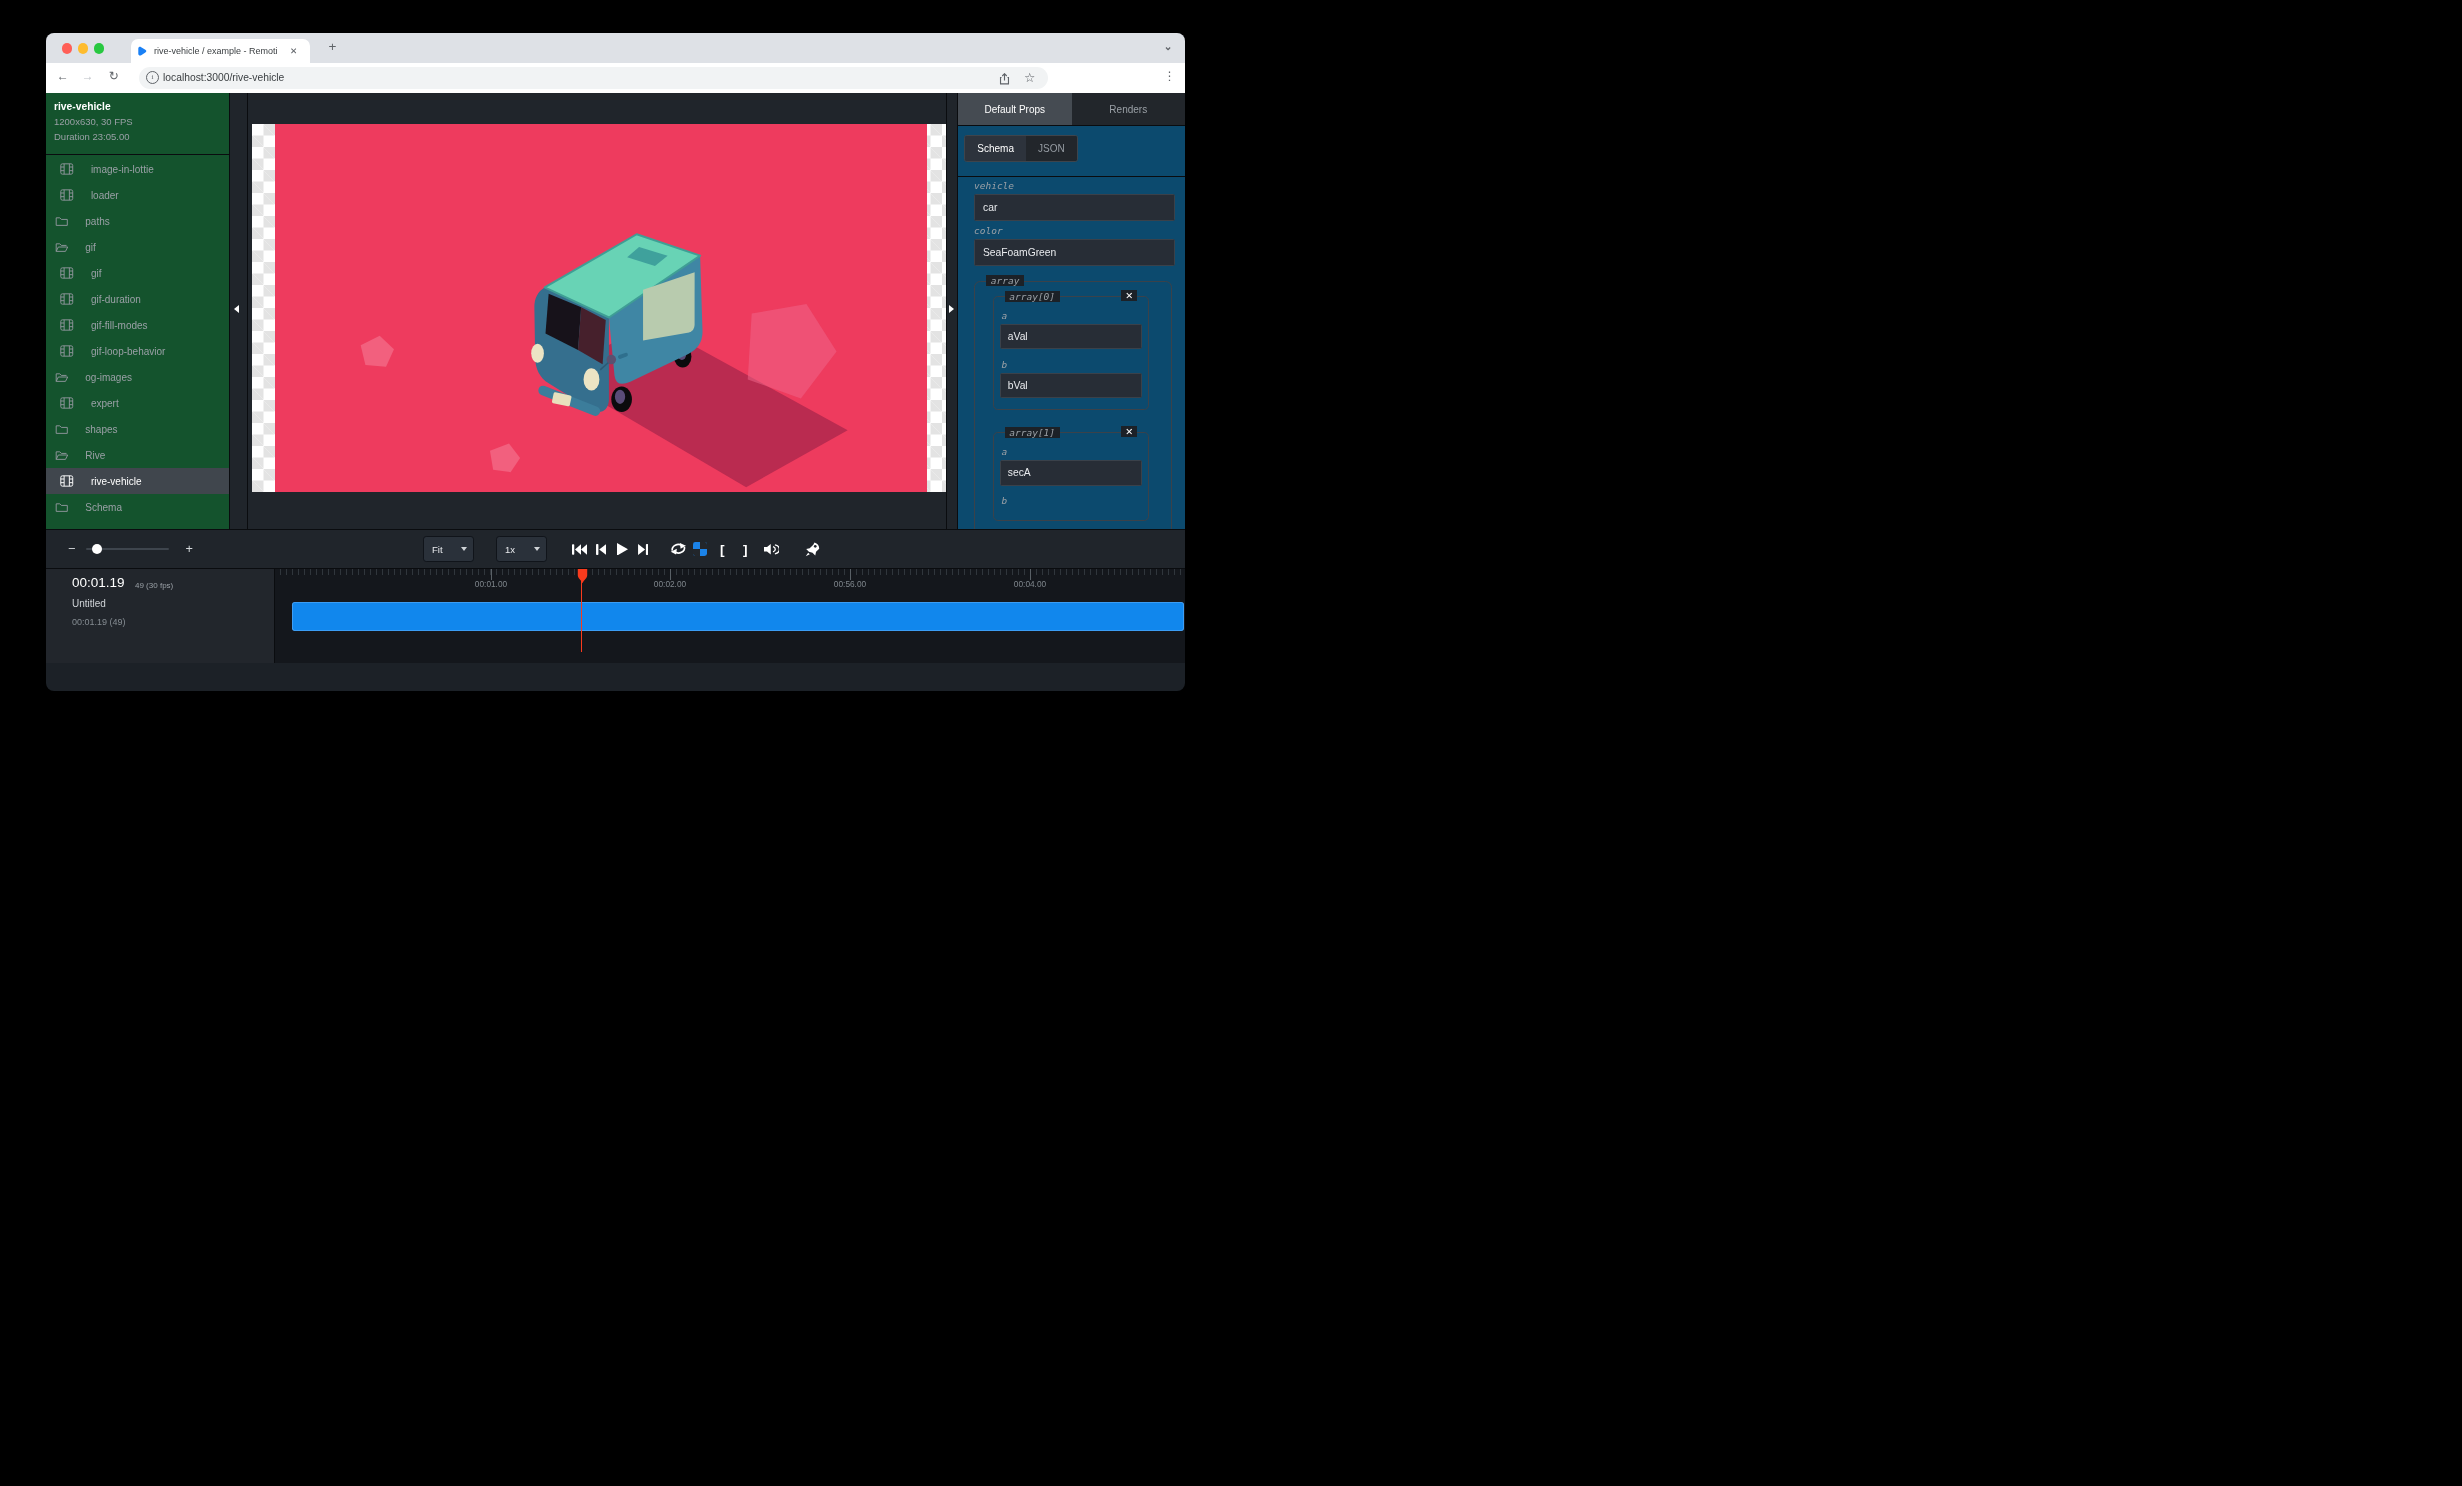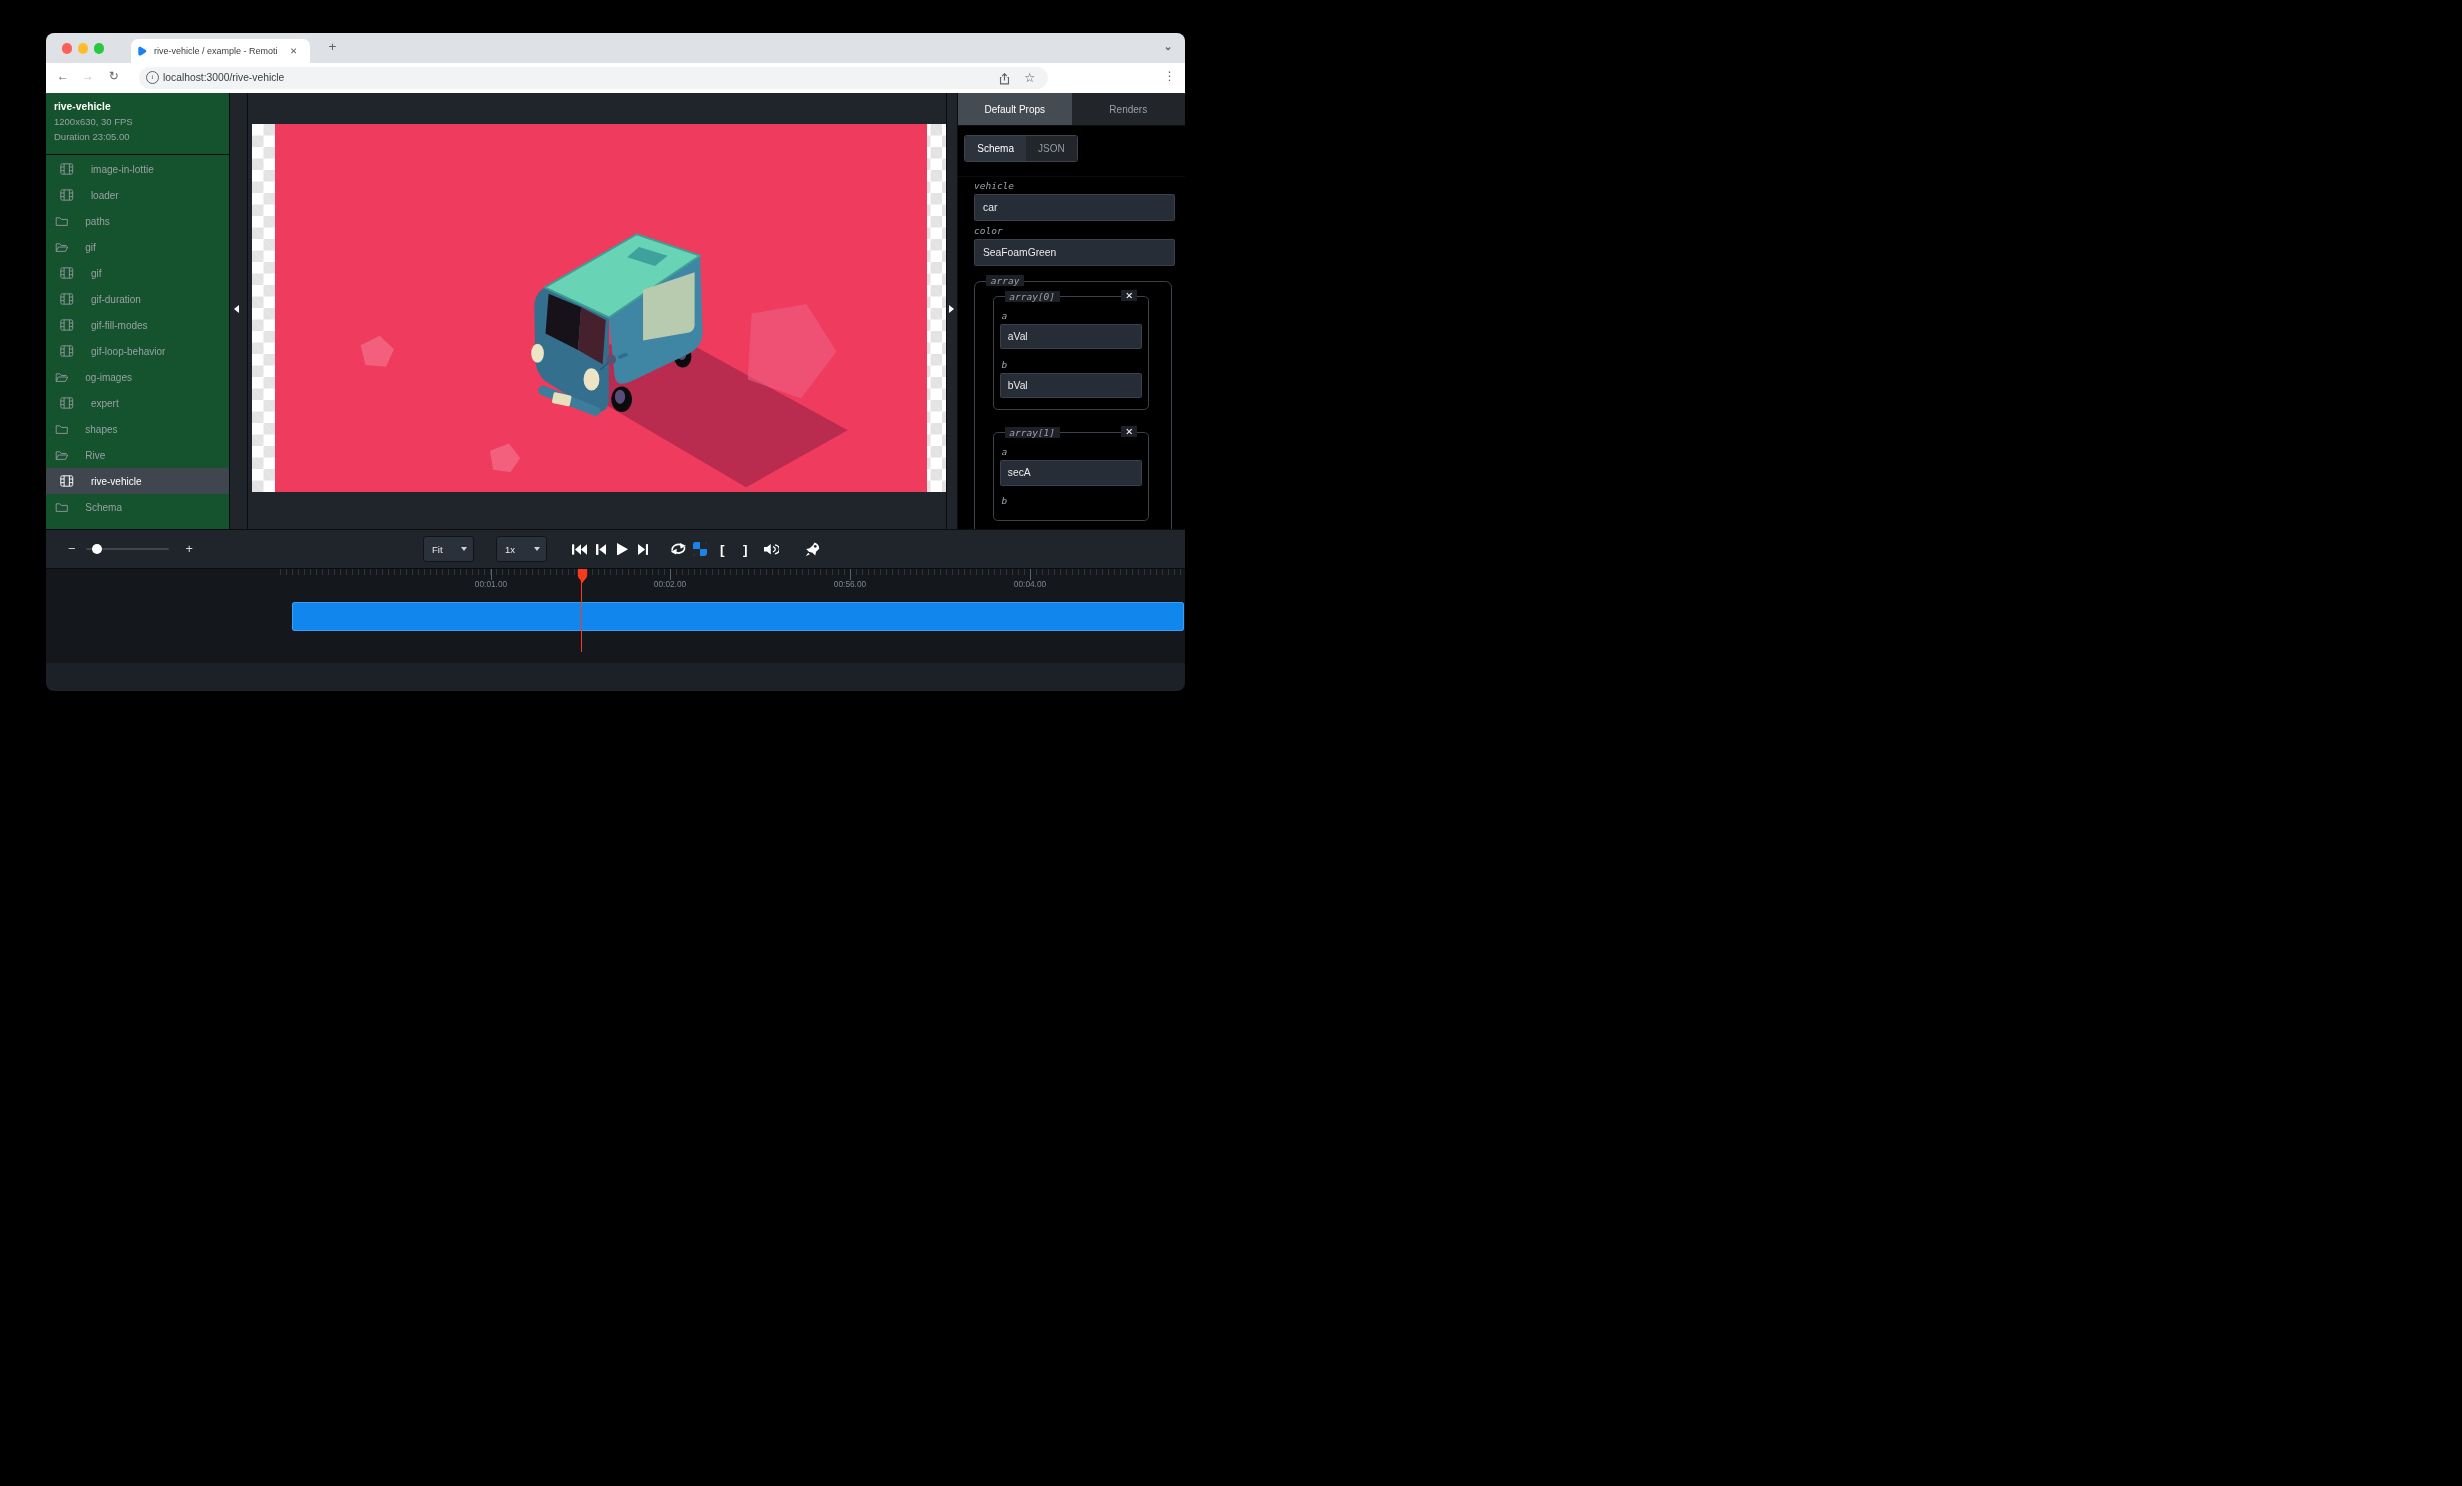--- a/index.html
+++ b/index.html
@@ -59,21 +59,21 @@
   .preview{flex:1;position:relative;background:#20252b;overflow:hidden;}
   .canvas{position:absolute;left:4px;top:31px;width:698px;height:368px;
     background-image:
       linear-gradient(45deg,#e3e3e3 25%,transparent 25%,transparent 75%,#e3e3e3 75%),
       linear-gradient(45deg,#e3e3e3 25%,#ffffff 25%,#ffffff 75%,#e3e3e3 75%);
     background-size:23px 23px;background-position:0 0,11.5px 11.5px;}
   .lottie{position:absolute;left:23px;top:0;width:652px;height:368px;}
   .lottie svg{display:block;width:100%;height:100%;}
 
   
-  .rpanel{width:227px;flex:none;background:#000000;border-left:0.8px solid #0a0c0f;position:relative;overflow:hidden;}
+  .rpanel{width:227px;flex:none;background:#0c4a6e;border-left:0.8px solid #0a0c0f;position:relative;overflow:hidden;}
   .rp-tabs{height:32px;display:flex;background:#22262b;border-bottom:0.8px solid #0a0c0f;}
   .rp-tab{flex:1;display:flex;align-items:center;justify-content:center;font-size:10px;color:#9aa0a6;}
   .rp-tab.active{background:#454b52;color:#fff;}
   .seg{position:absolute;left:6.3px;top:42px;height:27px;display:flex;border:0.8px solid #3e444b;border-radius:2.4px;overflow:hidden;box-sizing:border-box;}
   .segbtn{padding:0 12px;display:flex;align-items:center;font-size:10px;color:#969ca3;background:#22262b;}
   .segbtn.active{background:#2d333c;color:#fff;}
   .rp-div{position:absolute;left:0;right:0;top:83px;height:0.8px;background:#0a0c0f;}
   .rp-body{position:absolute;left:0;right:0;top:83px;bottom:0;overflow:hidden;}
   .mono{font-family:"DejaVu Sans Mono",monospace;font-style:italic;}
   .flabel{color:#9aa0a6;font-size:9.5px;margin:4px 0 3.2px 16px;}
@@ -483,20 +483,26 @@
     <span class="tico" style="left:758px;width:17.5px">
       <svg width="15" height="15" viewBox="0 0 19 19">
             <path d="M12,0.5 C16,1.5 18,4.5 18,8.5 L14,12.5 L13,17 L9.5,13.5 L5,12.5 L1.5,9 L6,8 L10.5,3.5 Z" fill="#fff"></path>
             <circle cx="13" cy="5.5" r="1.7" fill="#20252b"></circle>
             <path d="M4,13.5 L1,18 L6,15.5 Z" fill="#fff"></path>
           </svg>
         </span>
   </div>
 
   <div class="timeline">
+    <div class="tlleft">
+      <span class="bigtime">00:01.19</span>
+      <span class="fps">49 (30 fps)</span>
+      <span class="trackname">Untitled</span>
+      <span class="trackdur">00:01.19 (49)</span>
+    </div>
 
     <div class="ruler"></div>
     <span class="majtick" style="left:445px"></span>
     <span class="majtick" style="left:624px"></span>
     <span class="majtick" style="left:804px"></span>
     <span class="majtick" style="left:984px"></span>
     <span class="rlabel" style="left:445px">00:01.00</span>
     <span class="rlabel" style="left:624px">00:02.00</span>
     <span class="rlabel" style="left:804px">00:56.00</span>
     <span class="rlabel" style="left:984px">00:04.00</span>

